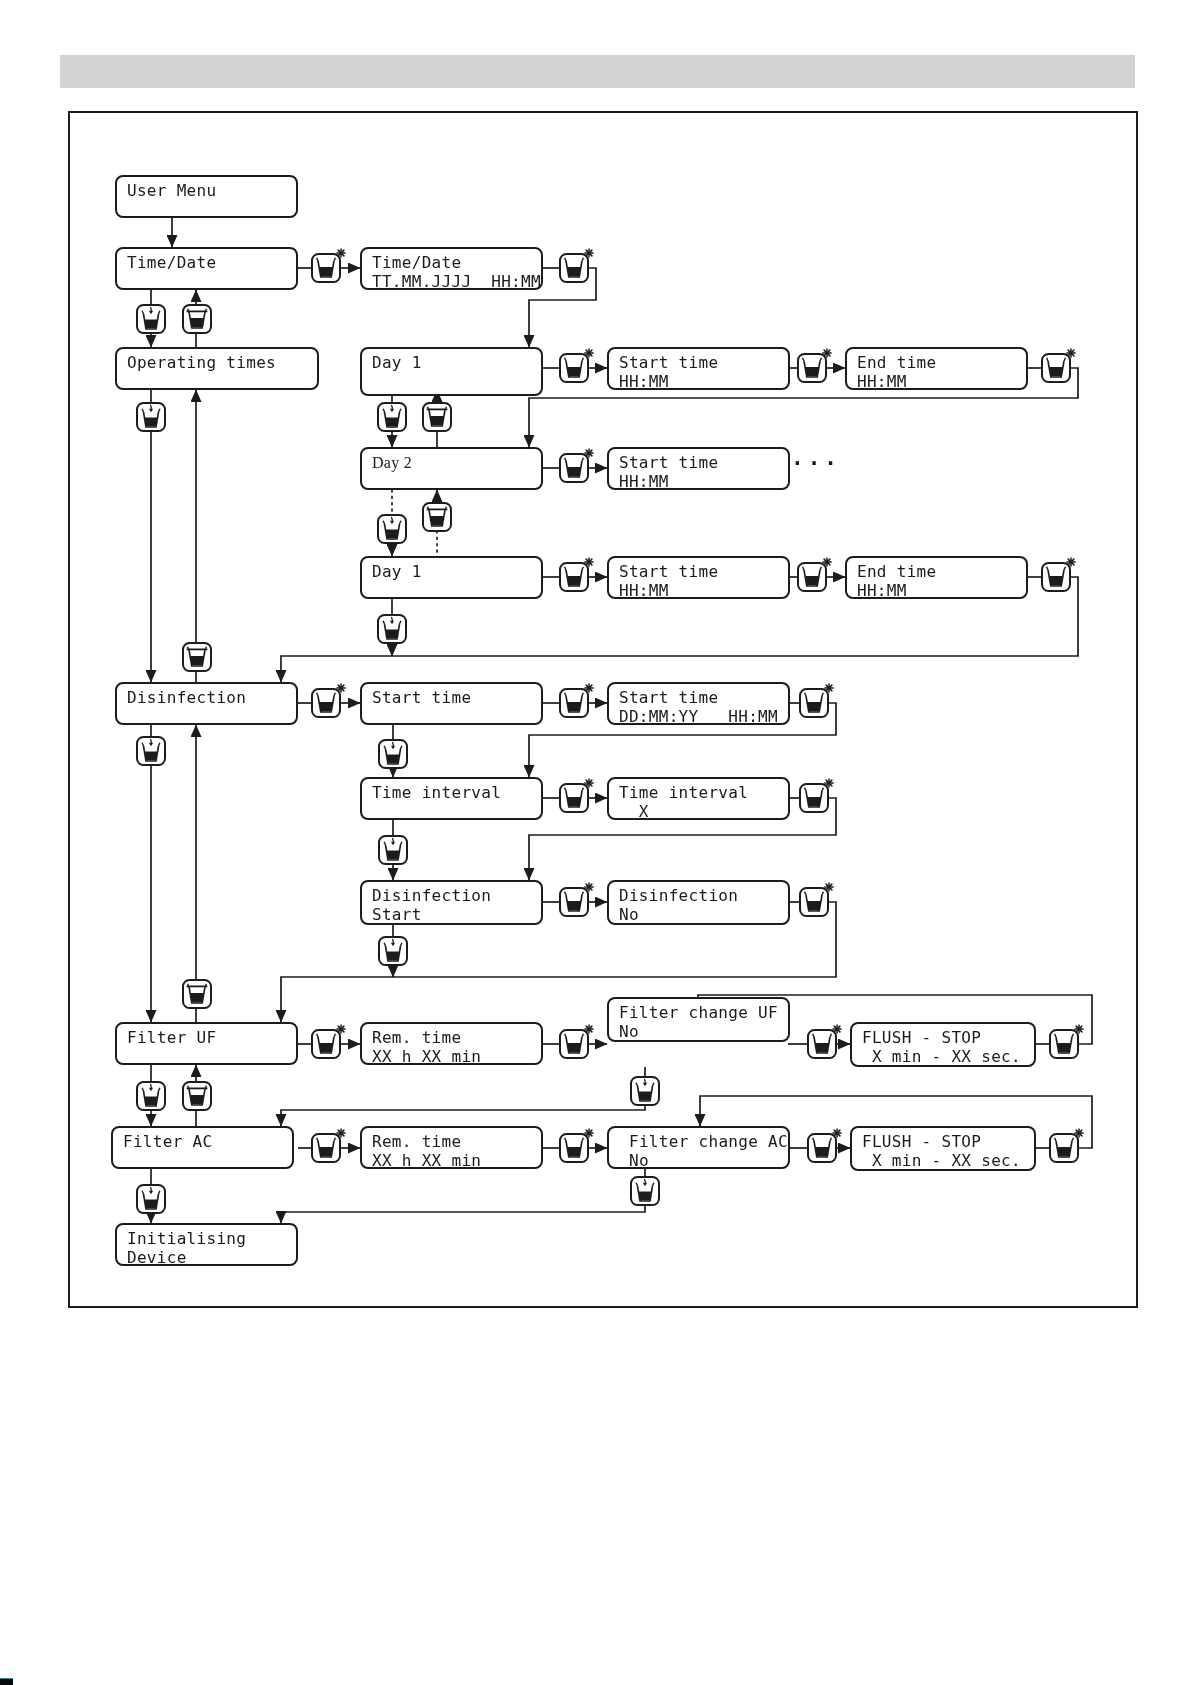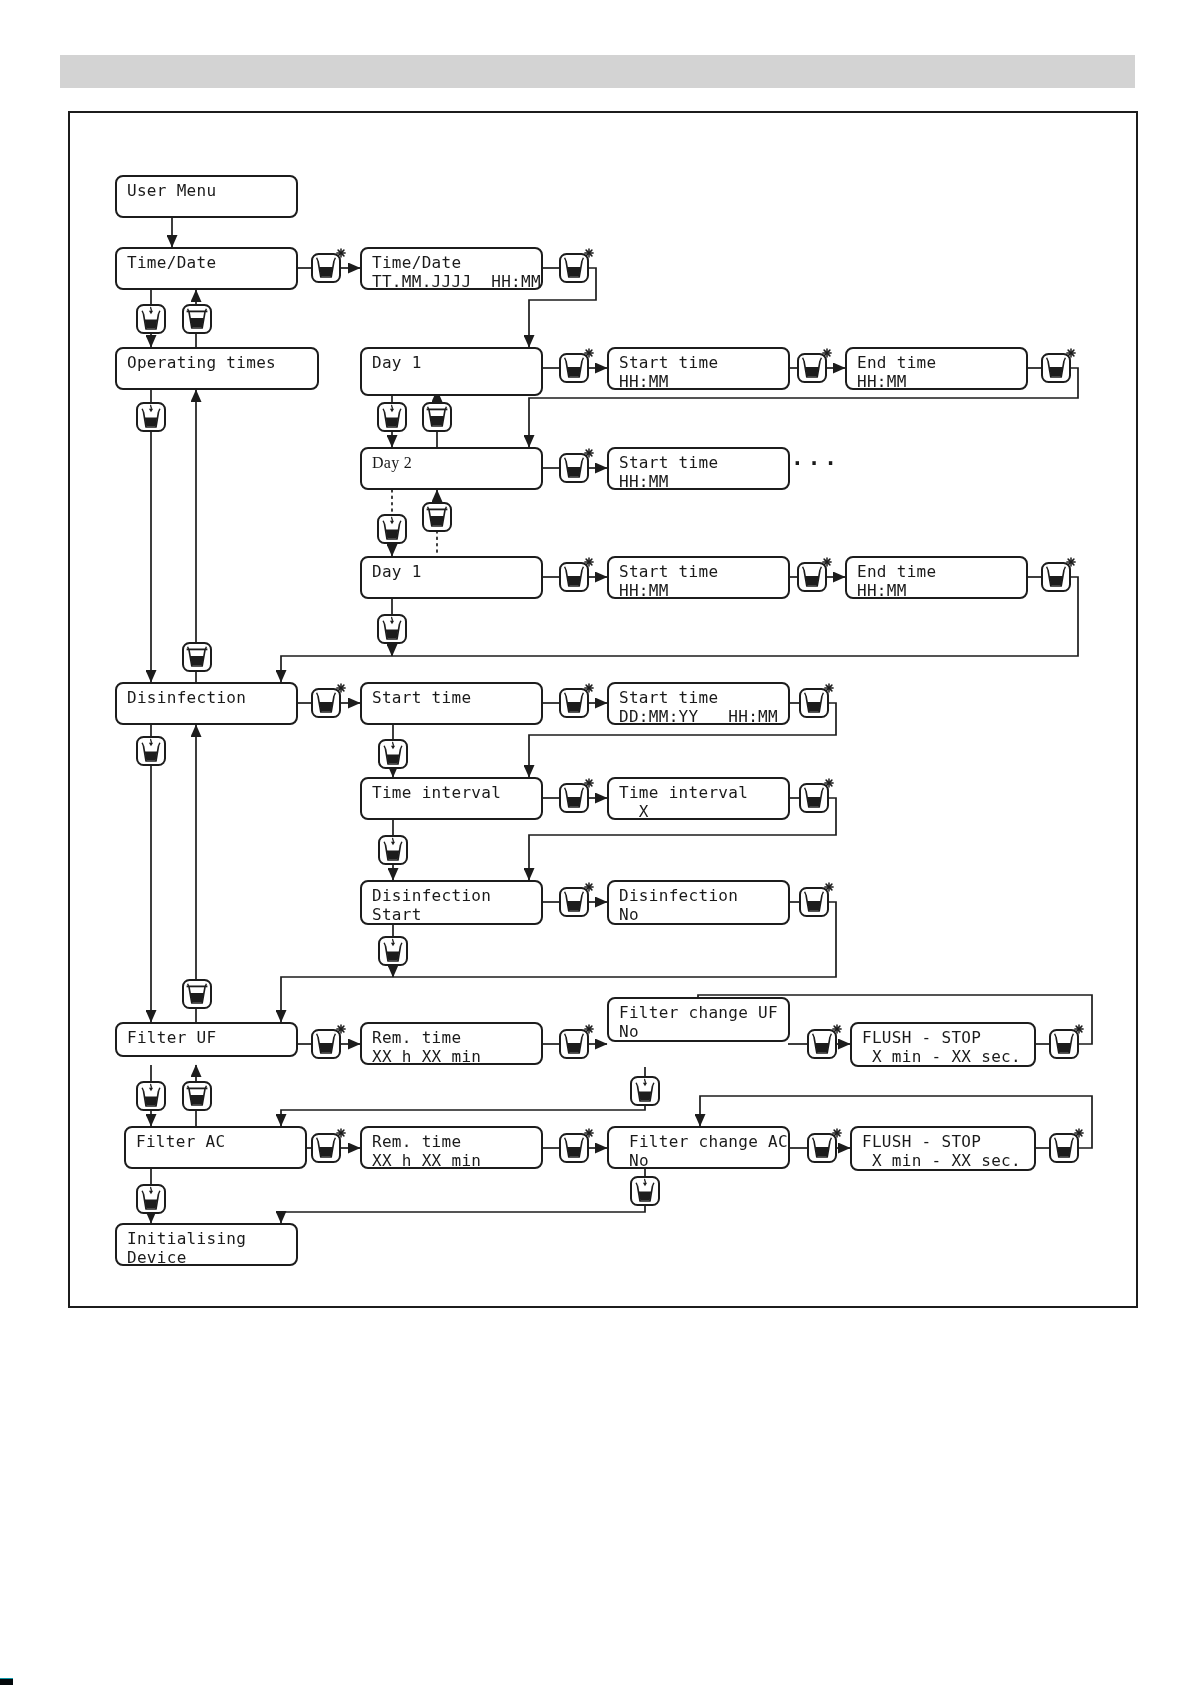--- a/index.html
+++ b/index.html
@@ -181,36 +181,36 @@
       <span class="line">  X</span>
     </div>
     <div class="box" style="left: 360px; top: 880px; width: 183px; height: 45px;">
       <span class="line">Disinfection</span>
       <span class="line">Start</span>
     </div>
     <div class="box" style="left: 607px; top: 880px; width: 183px; height: 45px;">
       <span class="line">Disinfection</span>
       <span class="line">No</span>
     </div>
-    <div class="box" style="left: 115px; top: 1022px; width: 183px; height: 35px;">
+    <div class="box" style="left: 115px; top: 1022px; width: 183px; height: 43px;">
       <span class="line">Filter UF</span>
     </div>
     <div class="box" style="left: 360px; top: 1022px; width: 183px; height: 43px;">
       <span class="line">Rem. time</span>
       <span class="line">XX h XX min</span>
     </div>
     <div class="box" style="left: 607px; top: 997px; width: 183px; height: 45px;">
       <span class="line">Filter change UF</span>
       <span class="line">No</span>
     </div>
     <div class="box" style="left: 850px; top: 1022px; width: 186px; height: 45px;">
       <span class="line">FLUSH - STOP</span>
       <span class="line"> X min - XX sec.</span>
     </div>
-    <div class="box" style="left: 124px; top: 1126px; width: 183px; height: 43px;">
+    <div class="box" style="left: 111px; top: 1126px; width: 183px; height: 43px;">
       <span class="line">Filter AC</span>
     </div>
     <div class="box" style="left: 360px; top: 1126px; width: 183px; height: 43px;">
       <span class="line">Rem. time</span>
       <span class="line">XX h XX min</span>
     </div>
     <div class="box" style="left: 607px; top: 1126px; width: 183px; height: 43px; padding-left: 20px;">
       <span class="line">Filter change AC</span>
       <span class="line">No</span>
     </div>

